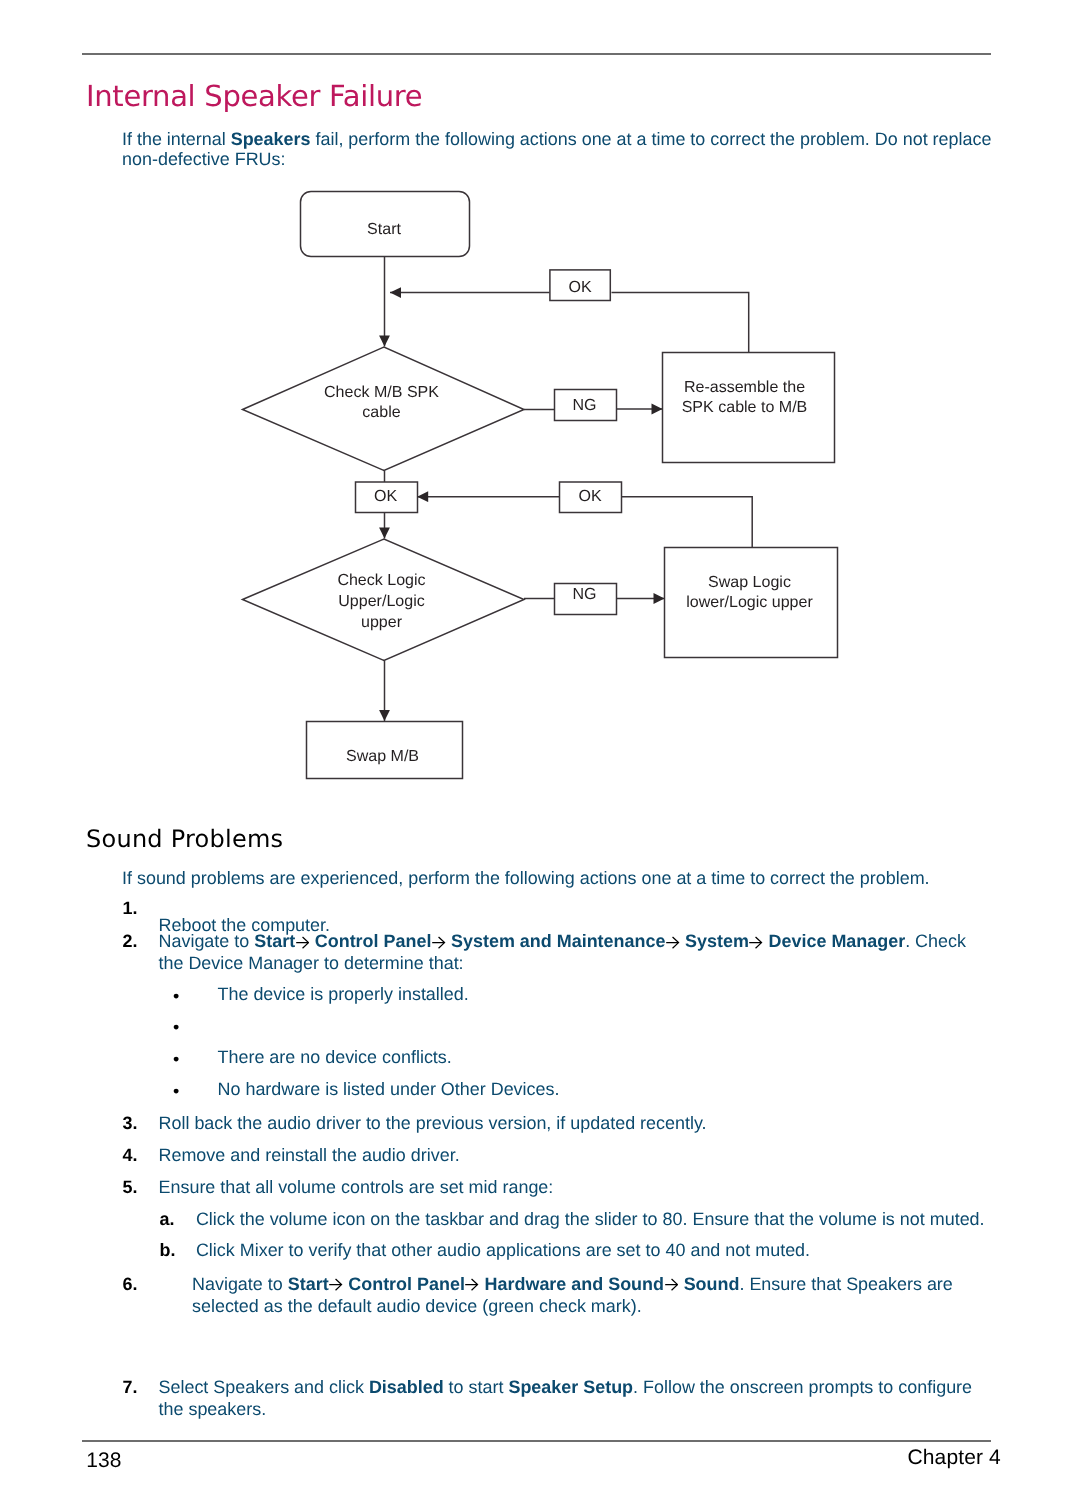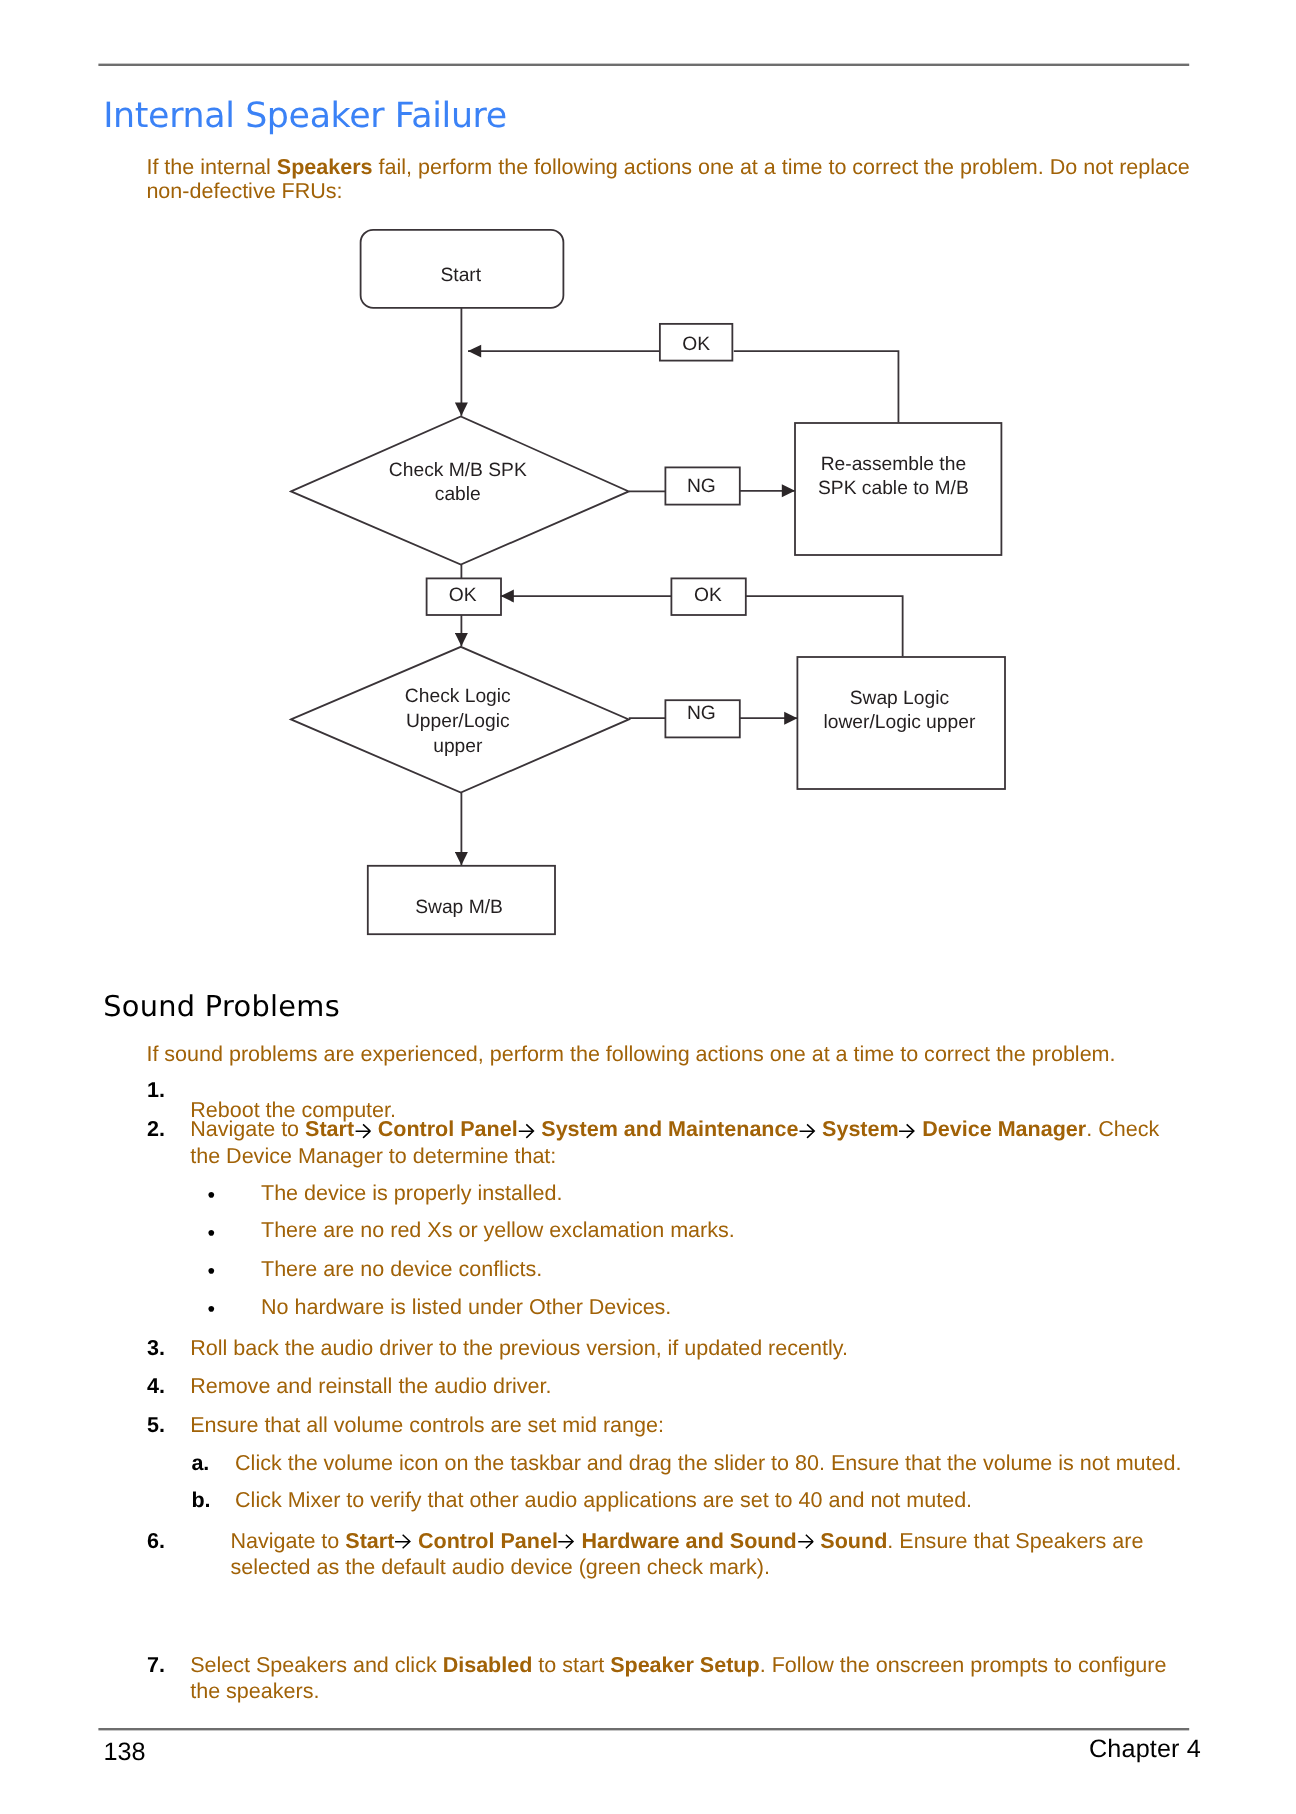--- a/index.html
+++ b/index.html
@@ -5,26 +5,26 @@
 <style>
   html,body{margin:0;padding:0;background:#fff;}
   body{width:1080px;height:1512px;position:relative;overflow:hidden;
        font-family:"Liberation Sans",sans-serif;color:#000;
        text-rendering:geometricPrecision;}
   .page{position:absolute;left:0;top:0;width:1080px;height:1512px;}
   .abs{position:absolute;}
   hr.rule{position:absolute;border:0;border-top:2px solid #6e6e6e;margin:0;}
   .h1,.h2,.body,.num,.bul,.ftr,.fnode{will-change:opacity;}
   .h1{position:absolute;font-family:"DejaVu Sans",sans-serif;font-weight:400;
-      font-size:29px;letter-spacing:-0.3px;color:#3b82f6;white-space:nowrap;
+      font-size:29px;letter-spacing:-0.3px;color:#be185d;white-space:nowrap;
       line-height:29px;text-align:right;}
   .h2{position:absolute;font-family:"DejaVu Sans",sans-serif;font-weight:400;
       font-size:24px;letter-spacing:0.25px;color:#000;white-space:nowrap;
       line-height:24px;}
-  .body{position:absolute;font-size:17.95px;line-height:22px;color:#a16207;}
+  .body{position:absolute;font-size:17.95px;line-height:22px;color:#0c4a6e;}
   .num{position:absolute;font-size:17.95px;line-height:22px;font-weight:bold;}
   .bul{position:absolute;font-size:17.95px;line-height:22px;}
   svg.flow{position:absolute;left:0;top:0;overflow:visible;}
   .ftr{position:absolute;font-size:21px;line-height:17.2px;}
   .fnode{position:absolute;display:flex;align-items:center;justify-content:center;
          text-align:center;font-size:16.05px;line-height:19.6px;white-space:pre-line;color:#231f20;}
   .ar{display:inline-block;width:13.6px;height:13.2px;position:relative;
       vertical-align:baseline;margin:0 0.5px 0 0.6px;top:1.4px;}
   .ar svg{display:block;}
   .note{text-indent:-18px;padding-left:18px;}
@@ -107,21 +107,20 @@
           <path d="M0.2,6.75 L12.1,6.75 M6.55,0.95 L12.55,6.6 L6.55,12.25" fill="none" stroke="#000" stroke-width="1.25"></path>
         </svg></span> <b>System and Maintenance</b><span class="ar"><svg width="13.6" height="13.2" viewBox="0 0 13.6 13.2" aria-hidden="true">
           <path d="M0.2,6.75 L12.1,6.75 M6.55,0.95 L12.55,6.6 L6.55,12.25" fill="none" stroke="#000" stroke-width="1.25"></path>
         </svg></span> <b>System</b><span class="ar"><svg width="13.6" height="13.2" viewBox="0 0 13.6 13.2" aria-hidden="true">
           <path d="M0.2,6.75 L12.1,6.75 M6.55,0.95 L12.55,6.6 L6.55,12.25" fill="none" stroke="#000" stroke-width="1.25"></path>
         </svg></span> <b>Device Manager</b>. Check the Device Manager to determine that:</div>
 
   <div class="bul" style="left:173px;top:985.3px;">•</div>
   <div class="body" style="left:217.5px;top:983.3px;width:774px;">The device is properly installed.</div>
   <div class="bul" style="left:173px;top:1016.4px;">•</div>
-  <div class="body" style="left:217.5px;top:1014.4px;width:774px;">There are no red Xs or yellow exclamation marks.</div>
   <div class="bul" style="left:173px;top:1047.9px;">•</div>
   <div class="body" style="left:217.5px;top:1045.9px;width:774px;">There are no device conflicts.</div>
   <div class="bul" style="left:173px;top:1080.1px;">•</div>
   <div class="body" style="left:217.5px;top:1078.1px;width:774px;">No hardware is listed under Other Devices.</div>
 
   <div class="num" style="left:122.5px;top:1112.4px;">3.</div>
   <div class="body" style="left:158.5px;top:1112.4px;width:832px;">Roll back the audio driver to the previous version, if updated recently.</div>
 
   <div class="num" style="left:122.5px;top:1144.4px;">4.</div>
   <div class="body" style="left:158.5px;top:1144.4px;width:832px;">Remove and reinstall the audio driver.</div>

